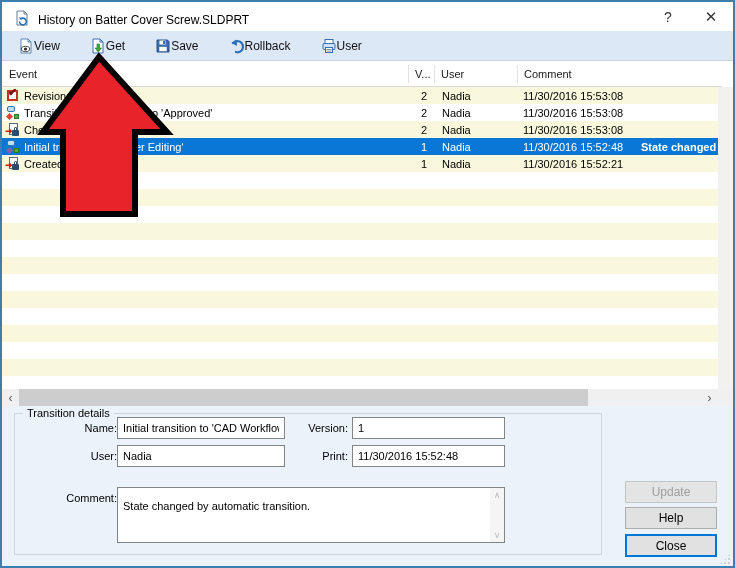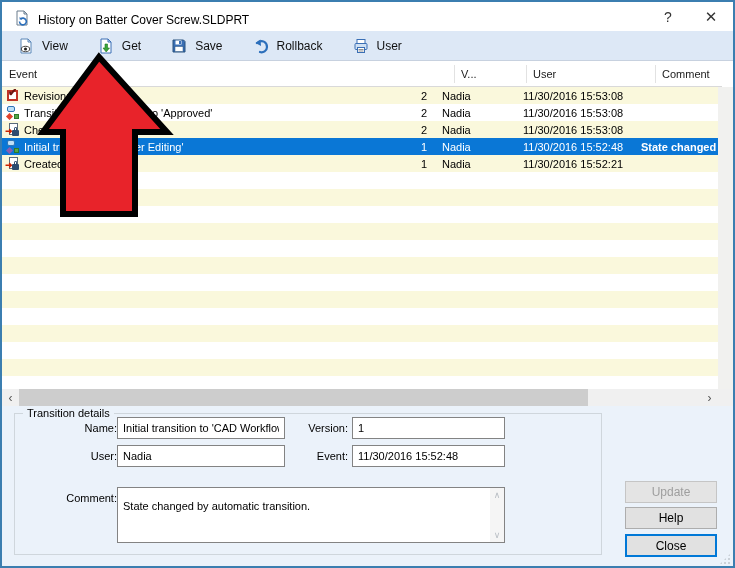--- a/index.html
+++ b/index.html
@@ -8,26 +8,26 @@
 
   
   .titlebar { position:absolute; left:0; top:0; width:731px; height:36px; background:#fff; display:flex; align-items:center; padding-left:12px; }
   .titlebar .title { margin-left:8px; font-size:12px; color:#000; }
   .tb-btn { position:absolute; top:0; height:29px; display:flex; align-items:center; justify-content:center; font-size:14px; color:#333; cursor:default; }
   .help-btn { left:650px; width:32px; }
   .close-btn { left:690px; width:38px; font-size:15px; }
 
   
   .toolbar { position:absolute; left:0; top:29px; width:731px; height:30px; background:#dde8f6; border-bottom:1px solid #c7d1df; display:flex; align-items:center; padding-left:8px; gap:14px; }
-  .tool { display:flex; align-items:center; gap:8px; padding:3px 8px; font-size:12px; color:#111; }
+  .tool { display:flex; align-items:center; gap:0; padding:3px 8px; font-size:12px; color:#111; }
   .tool svg { display:block; }
 
   
   .list { position:absolute; left:0; top:59px; width:731px; height:328px; background:#fff; font-size:11px; }
-  .lhdr { position:absolute; left:0; top:0; width:720px; height:26px; background:#fff; border-bottom:1px solid #d9d9d9; display:grid; grid-template-columns:406px 26px 83px 118px 1fr; align-items:center; color:#1a1a1a;gap:46px; }
+  .lhdr { position:absolute; left:0; top:0; width:720px; height:26px; background:#fff; border-bottom:1px solid #d9d9d9; display:grid; grid-template-columns:406px 26px 83px 118px 1fr; align-items:center; color:#1a1a1a; }
   .lhdr .hc { height:18px; line-height:18px; padding-left:6px; border-left:1px solid #e2e2e2; overflow:hidden; white-space:nowrap; }
   .lhdr .hc:first-child { border-left:none; padding-left:7px; }
   .rows { position:absolute; left:0; top:26px; width:716px; }
   .gutter { position:absolute; left:716px; top:26px; width:15px; height:302px; background:#f1f1ef; }
   .row { display:grid; grid-template-columns:406px 26px 83px 118px 1fr; height:17px; align-items:center; white-space:nowrap; color:#000; }
   .row:nth-child(odd) { background:#faf8dc; }
   .row:nth-child(even){ background:#fff; }
   .row.selected { background:#0a77d6 !important; color:#fff; }
   .cell { overflow:hidden; white-space:nowrap; }
   .c-event { display:flex; align-items:center; gap:4px; padding-left:4px; }
@@ -258,21 +258,21 @@
 
     <div class="flabel" style="left:30px; top:16px;  width:85px;">Name:</div>
     <input class="fbox" style="left: 115px; top: 11px; width: 168px;" readonly="" value="Initial transition to 'CAD Workflow">
 
     <div class="flabel" style="left:292px; top:16px; width:54px;">Version:</div>
     <input class="fbox" style="left: 350px; top: 11px; width: 153px;" readonly="" value="1">
 
     <div class="flabel" style="left:30px; top:44px;  width:85px;">User:</div>
     <input class="fbox" style="left: 115px; top: 39px; width: 168px;" readonly="" value="Nadia">
 
-    <div class="flabel" style="left:292px; top:44px; width:54px;">Event:</div>
+    <div class="flabel" style="left:292px; top:44px; width:54px;">Print:</div>
     <input class="fbox" style="left: 350px; top: 39px; width: 153px;" readonly="" value="11/30/2016 15:52:48">
 
     <div class="flabel" style="left:30px; top:86px;  width:85px;">Comment:</div>
     <textarea class="fbox" style="left: 115px; top: 81px; width: 388px;" readonly="">State changed by automatic transition.</textarea>
     <div class="ta-scroll">
       <span>∧</span>
       <span>∨</span>
     </div>
 
     <div class="btn btn-update">Update</div>

